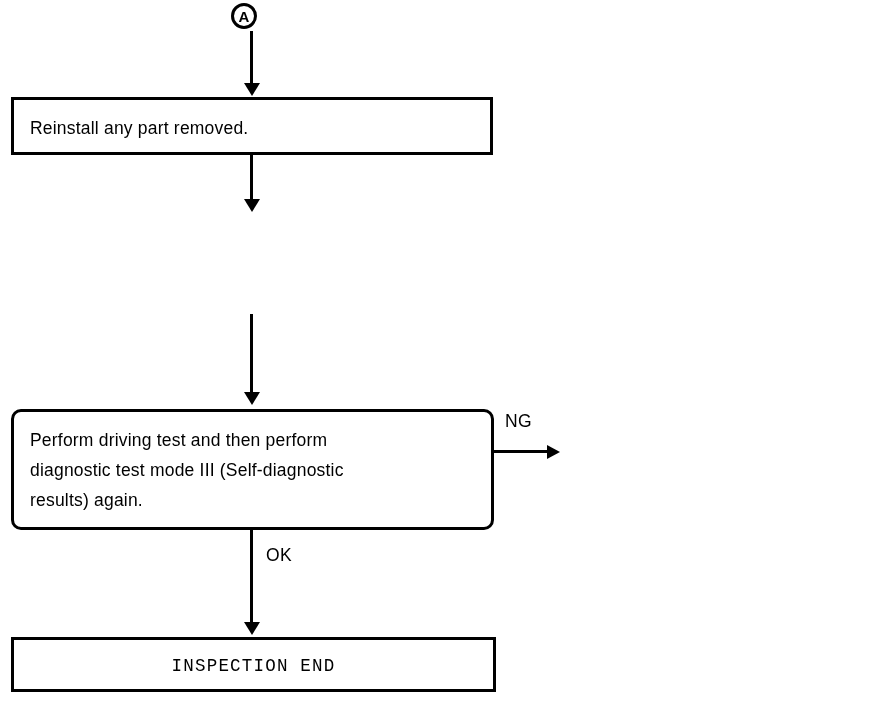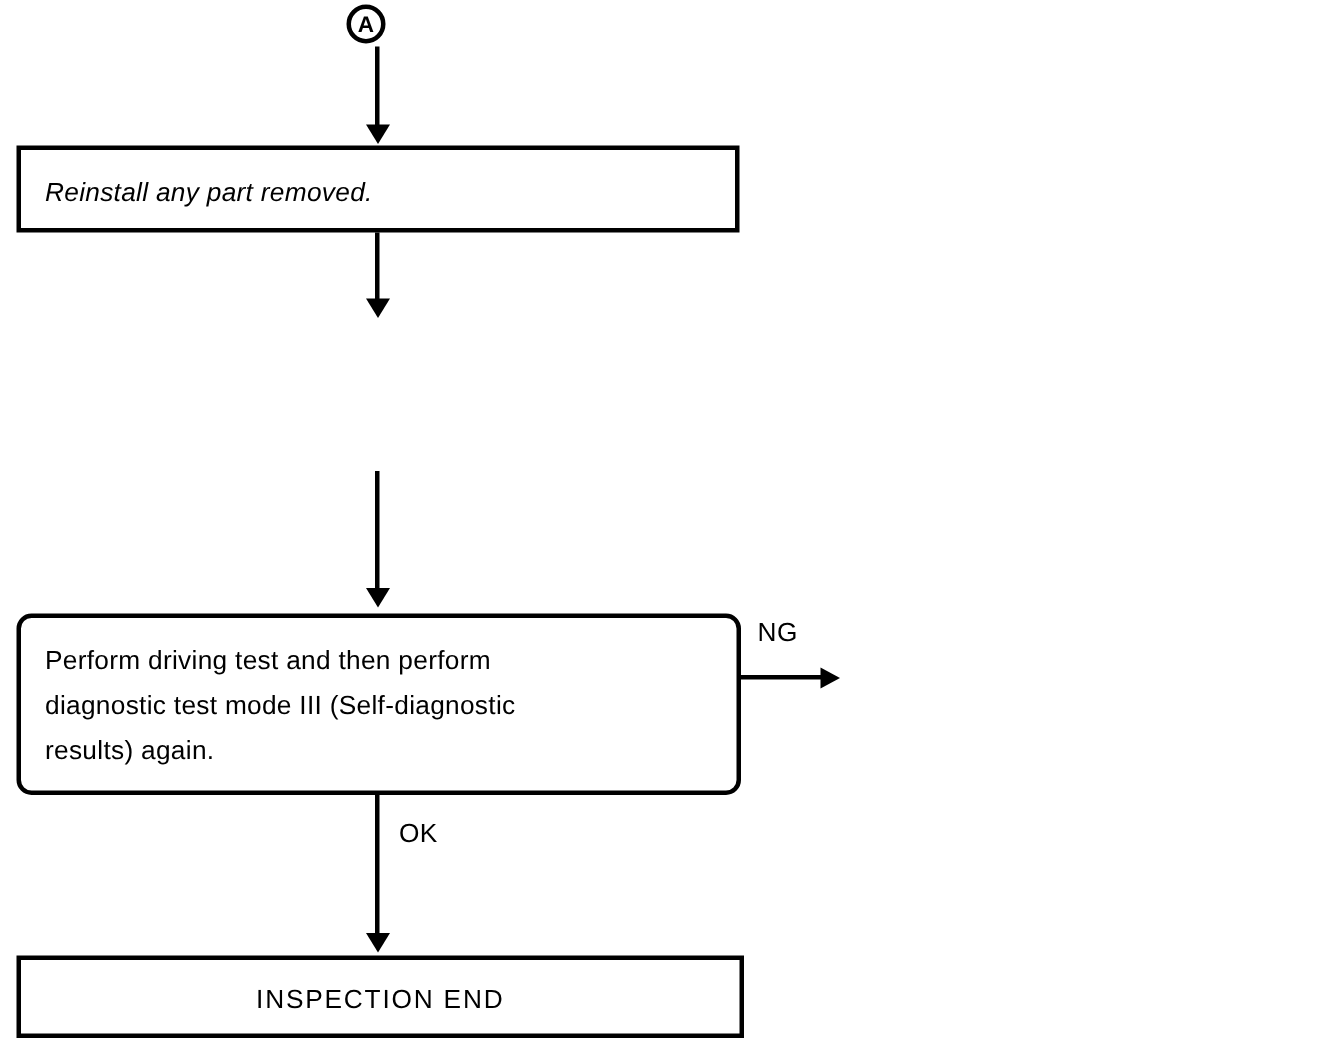--- a/index.html
+++ b/index.html
@@ -117,21 +117,21 @@
 <div id="canvas">
 
   <div class="connector-circle" style="left:231px; top:3px;">
     <span>A</span>
   </div>
 
   <div class="vline" style="left:250px; top:31px; height:56px;"></div>
   <div class="arrowhead-down" style="left:244px; top:83px;"></div>
 
   <div class="pbox" style="left:11px; top:97px; width:482px; height:58px;">
-    <div class="pbox-text" style="left:16px; top:13px;font-style:italic;">Reinstall any part removed.</div>
+    <div class="pbox-text" style="left:16px; top:13px;">Reinstall any part removed.</div>
   </div>
 
   <div class="vline" style="left:250px; top:155px; height:47px;"></div>
   <div class="arrowhead-down" style="left:244px; top:199px;"></div>
 
 
   <div class="vline" style="left:250px; top:314px; height:81px;"></div>
   <div class="arrowhead-down" style="left:244px; top:392px;"></div>
 
   <div class="pbox" style="left:11px; top:409px; width:483px; height:121px;border-radius:10px;">
@@ -141,18 +141,18 @@
   </div>
 
   <div class="hline" style="left:494px; top:450px; width:56px;"></div>
   <div class="arrowhead-right" style="left:547px; top:445px;"></div>
   <div class="edge-label" style="left:505px; top:411px;text-align:right;">NG</div>
 
   <div class="vline" style="left:250px; top:530px; height:95px;"></div>
   <div class="arrowhead-down" style="left:244px; top:622px;"></div>
   <div class="edge-label" style="left:266px; top:518px;margin-top:27px;">OK</div>
 
-  <div class="pbox" style="left:11px; top:637px; width:485px; height:55px;">
+  <div class="pbox" style="left:11px; top:637px; width:485px; height:55px;font-family:Liberation Mono, monospace;">
     <div class="pbox-text centered" style="left:0px; top:11px;">INSPECTION END</div>
   </div>
 
 
 </div>
 
 </body></html>

